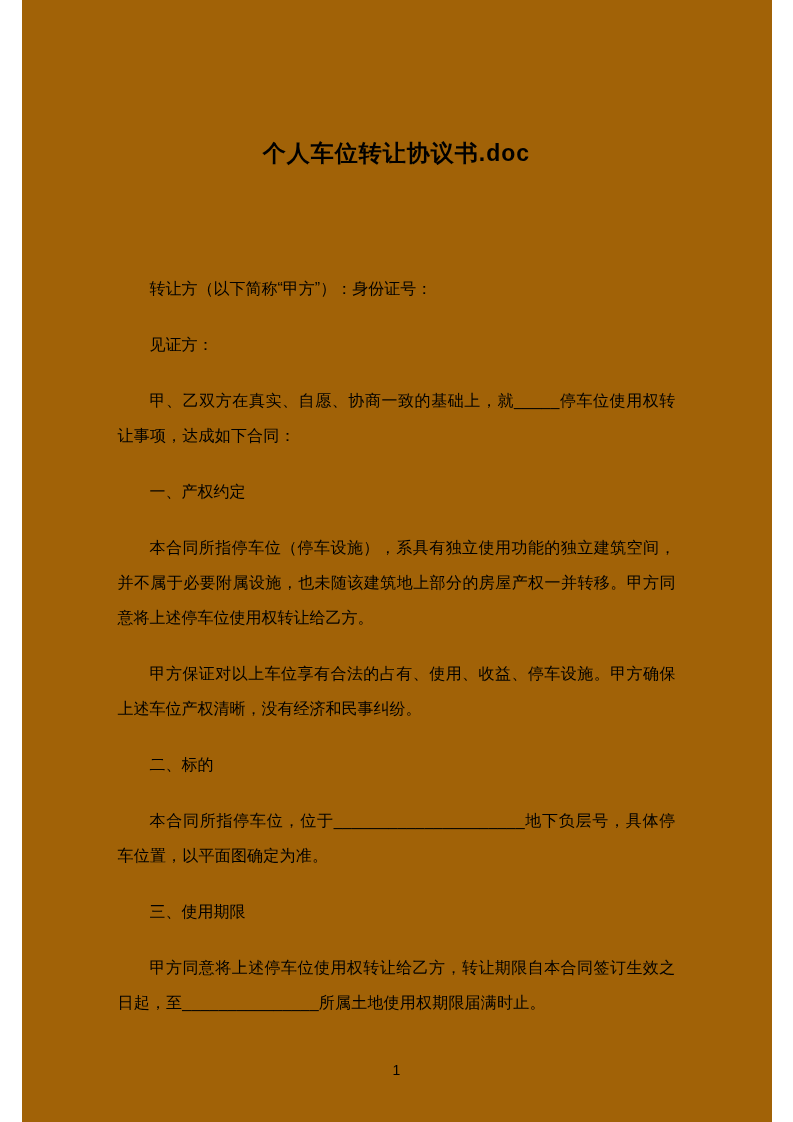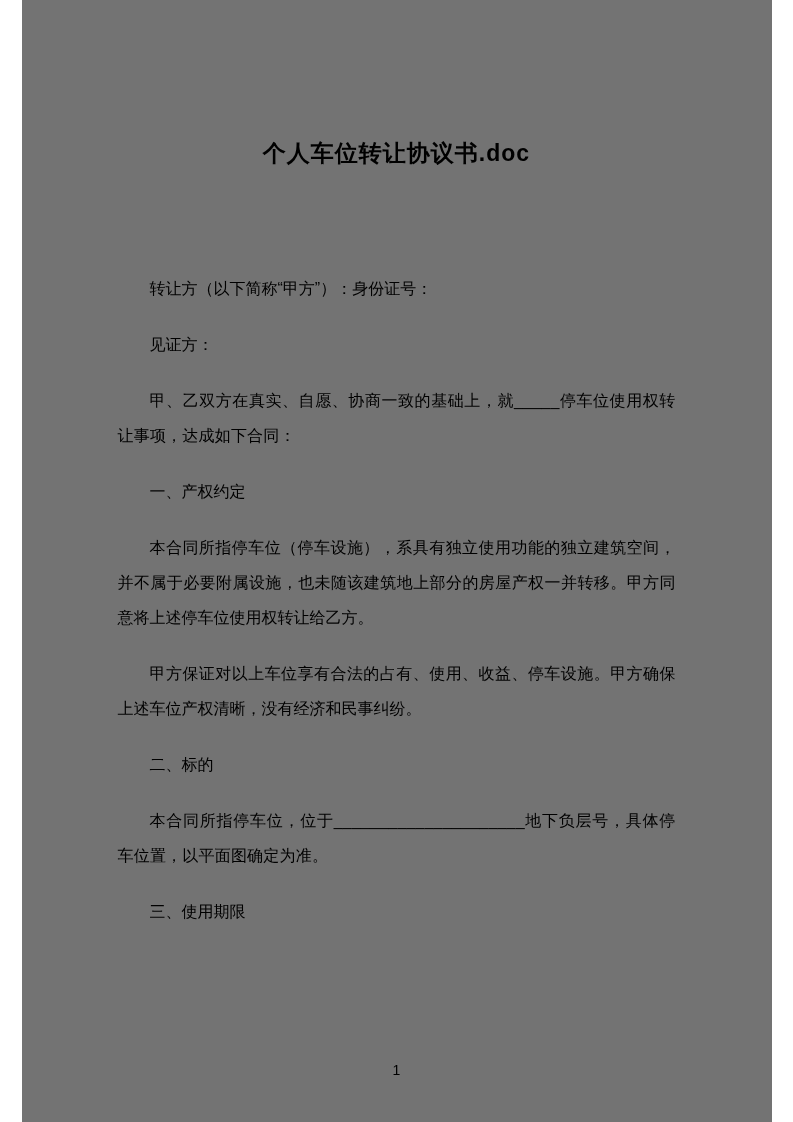--- a/index.html
+++ b/index.html
@@ -9,21 +9,21 @@
   }
   body {
     font-family: "Liberation Sans", "DejaVu Sans", sans-serif;
     color: #000000;
   }
   .page {
     position: relative;
     width: 750px;
     height: 1122px;
     margin: 0 auto;
-    background: #737373;
+    background: #a16207;
     box-sizing: border-box;
     padding: 138px 96px 0 96px;
     overflow: hidden;
   }
   .doc-title {
     text-align: center;
     font-size: 23px;
     font-weight: bold;
     letter-spacing: 1px;
     margin: 0 0 102px 0;
@@ -66,16 +66,17 @@
   <p class="para">本合同所指停车位（停车设施），系具有独立使用功能的独立建筑空间，并不属于必要附属设施，也未随该建筑地上部分的房屋产权一并转移。甲方同意将上述停车位使用权转让给乙方。</p>
 
   <p class="para">甲方保证对以上车位享有合法的占有、使用、收益、停车设施。甲方确保上述车位产权清晰，没有经济和民事纠纷。</p>
 
   <p class="para">二、标的</p>
 
   <p class="para blank-underscore">本合同所指停车位，位于_____________________地下负层号，具体停车位置，以平面图确定为准。</p>
 
   <p class="para">三、使用期限</p>
 
+  <p class="para blank-underscore">甲方同意将上述停车位使用权转让给乙方，转让期限自本合同签订生效之日起，至_______________所属土地使用权期限届满时止。</p>
 
   <div class="page-footer">1</div>
 
 </div>
 
 </body></html>

